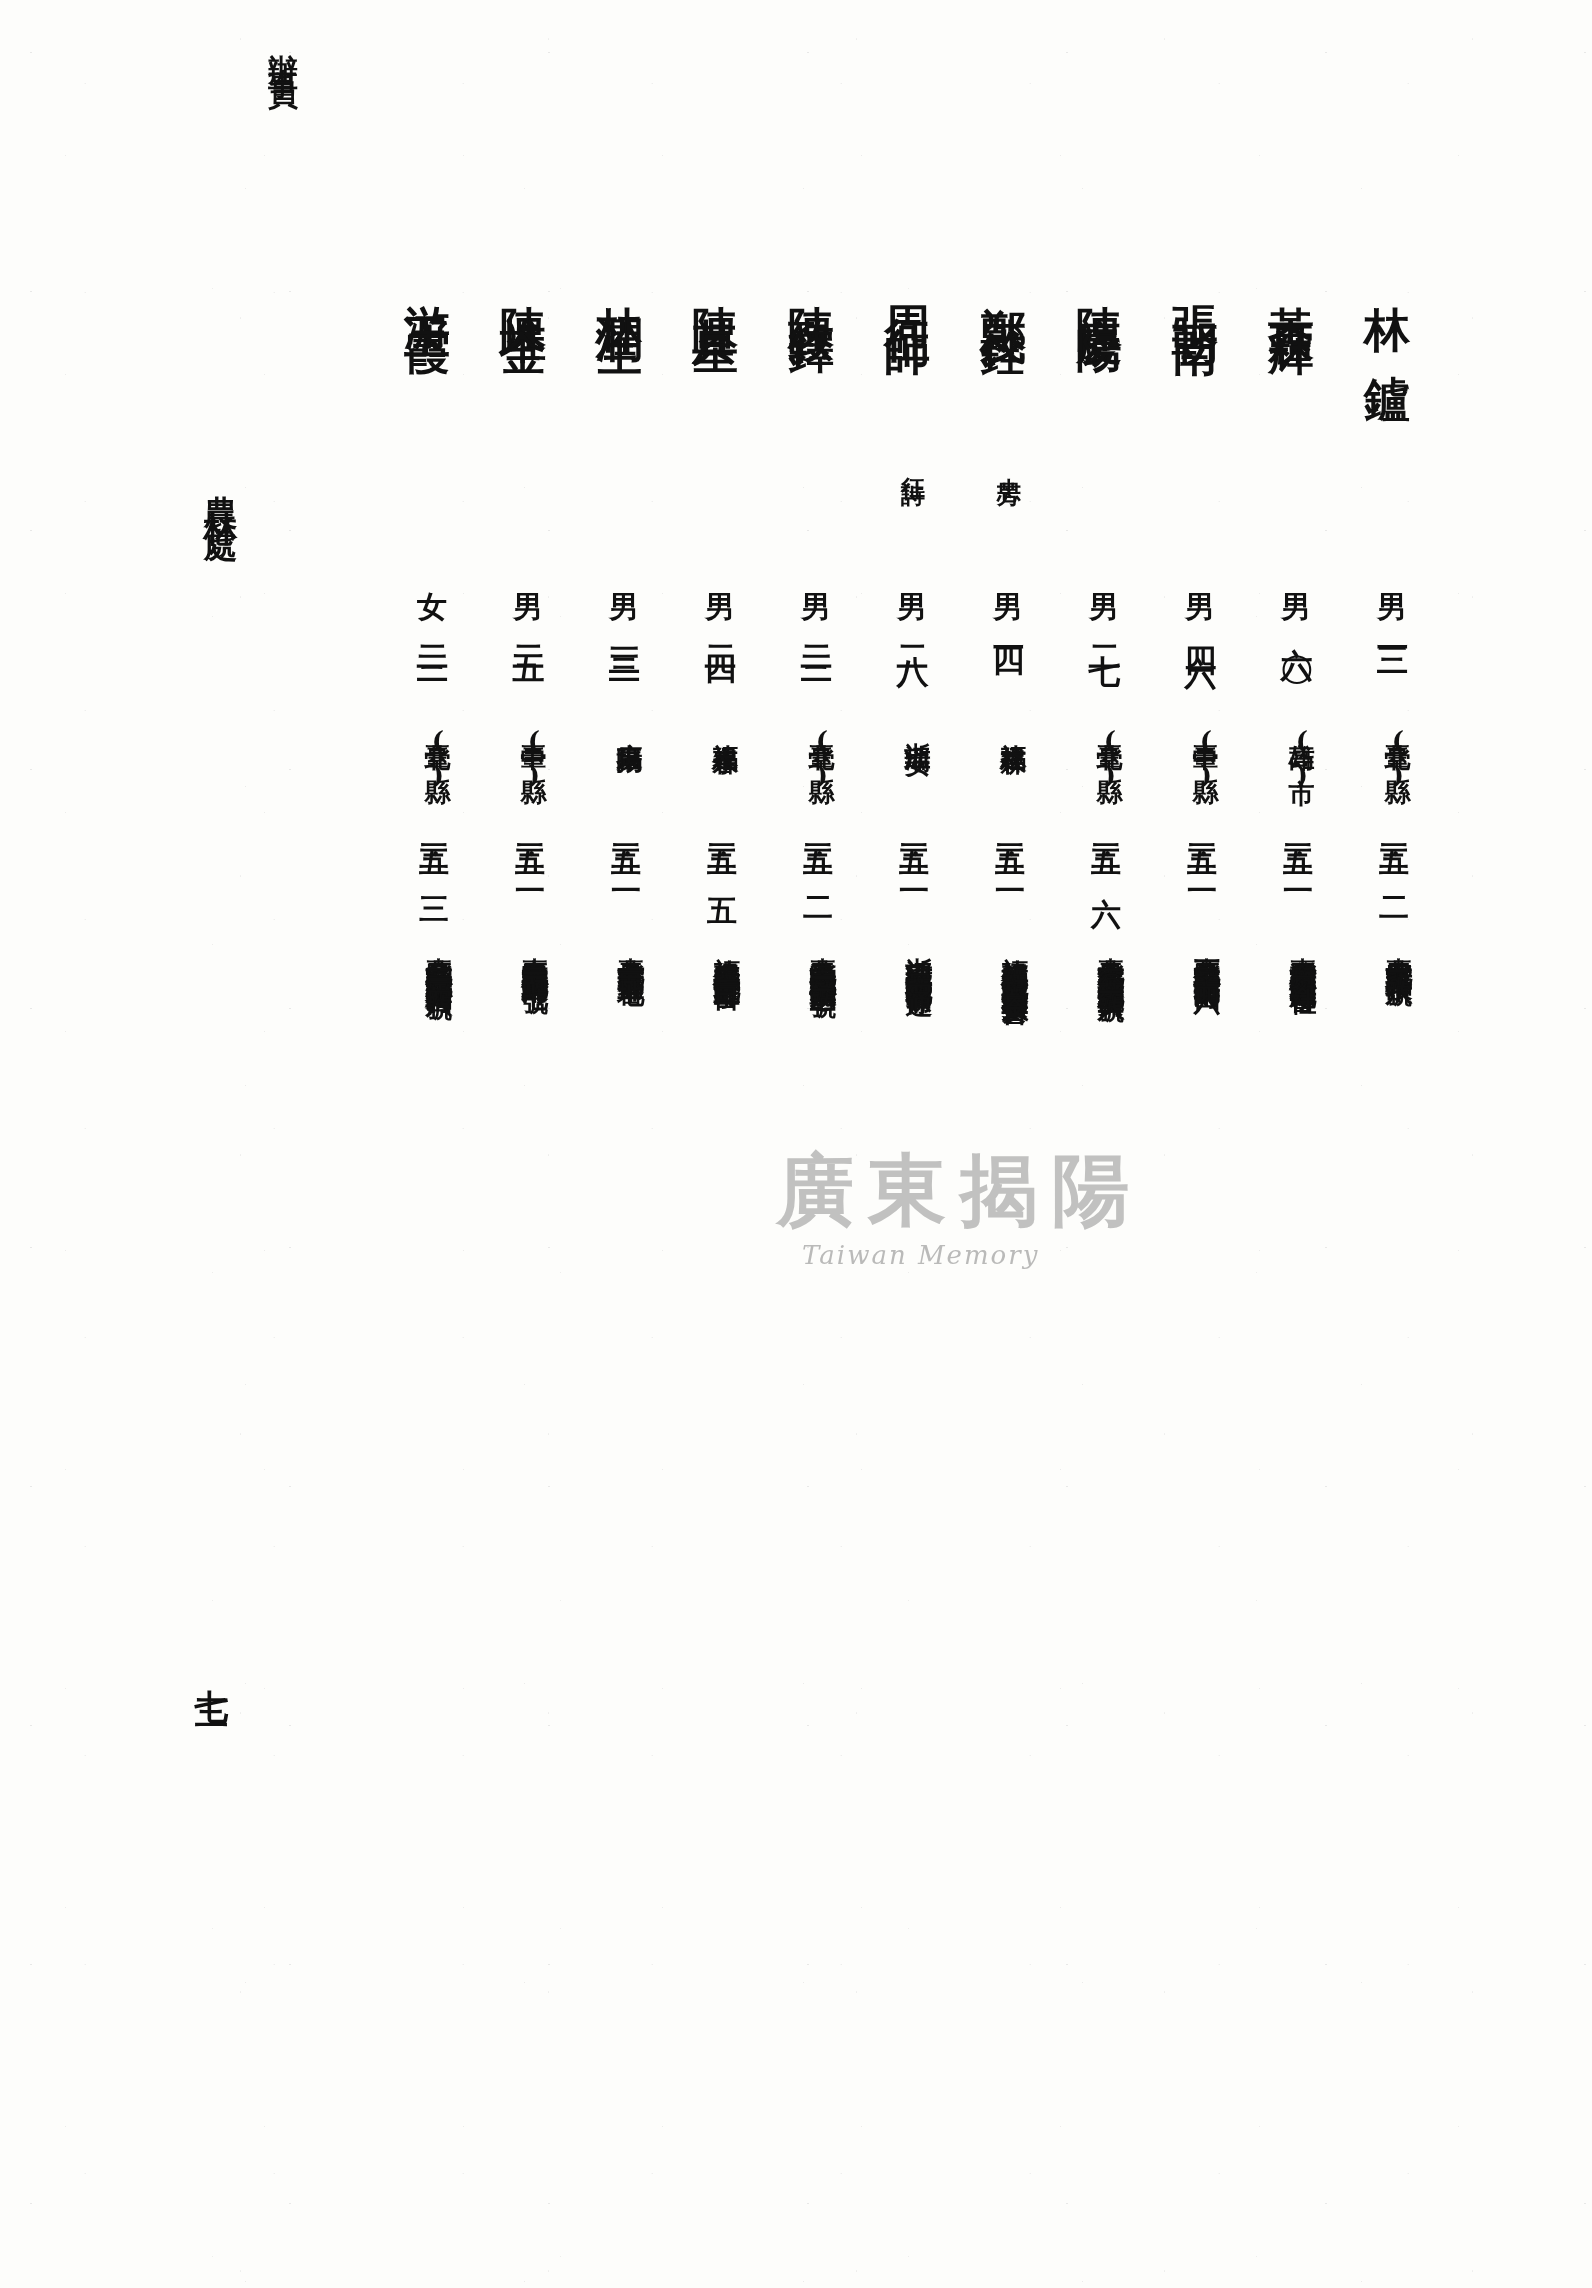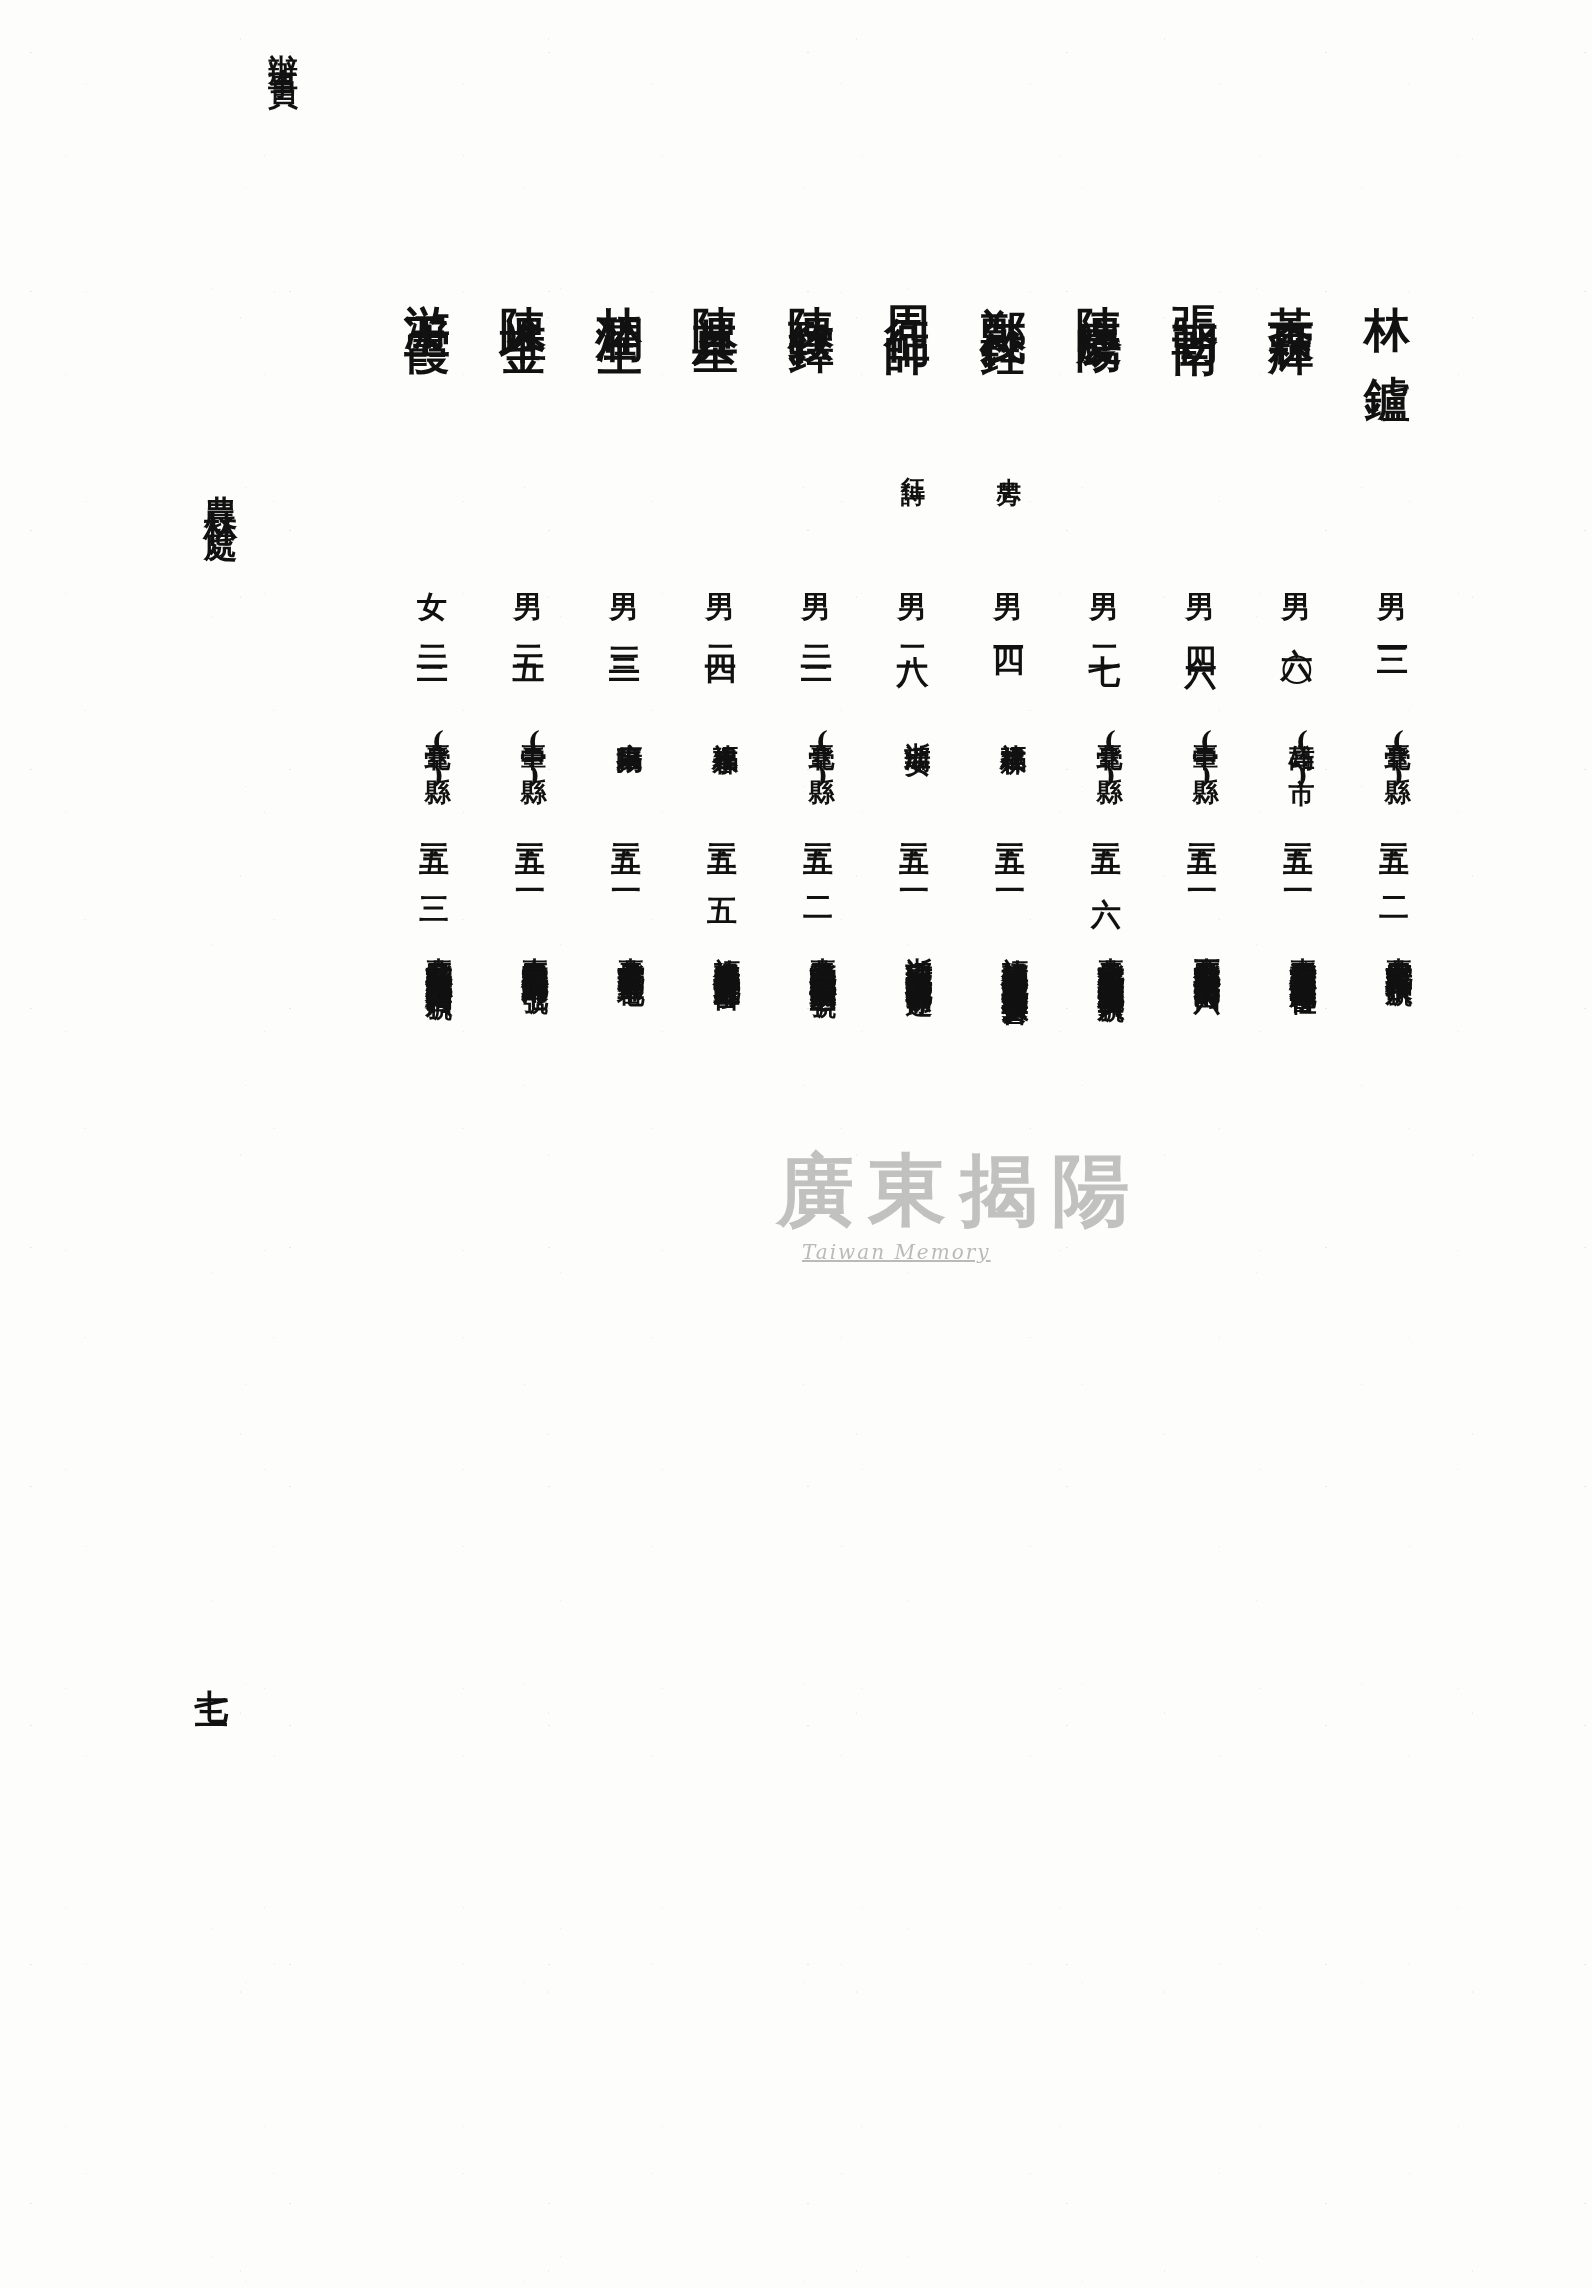--- a/index.html
+++ b/index.html
@@ -161,28 +161,27 @@
   }
   #watermark .wm-main {
     font-size: 78px;
     color: rgba(120,120,120,.45);
     font-weight: 700;
     letter-spacing: 14px;
     font-family: "DejaVu Serif", "Liberation Serif", serif;
     white-space: nowrap;
   }
   #watermark .wm-sub {
-    font-size: 20px;
+    font-size: 26px;
     color: rgba(120,120,120,.5);
     letter-spacing: 2px;
     margin-left: 26px;
     margin-top: -4px;
     font-style: italic;
     font-family: "DejaVu Serif", "Liberation Serif", serif;
-    text-decoration: underline;
   }
 
   
   #footer {
     position: absolute;
     left: 0;
     right: 0;
     top: 2199px;
     text-align: center;
     font-size: 30px;

